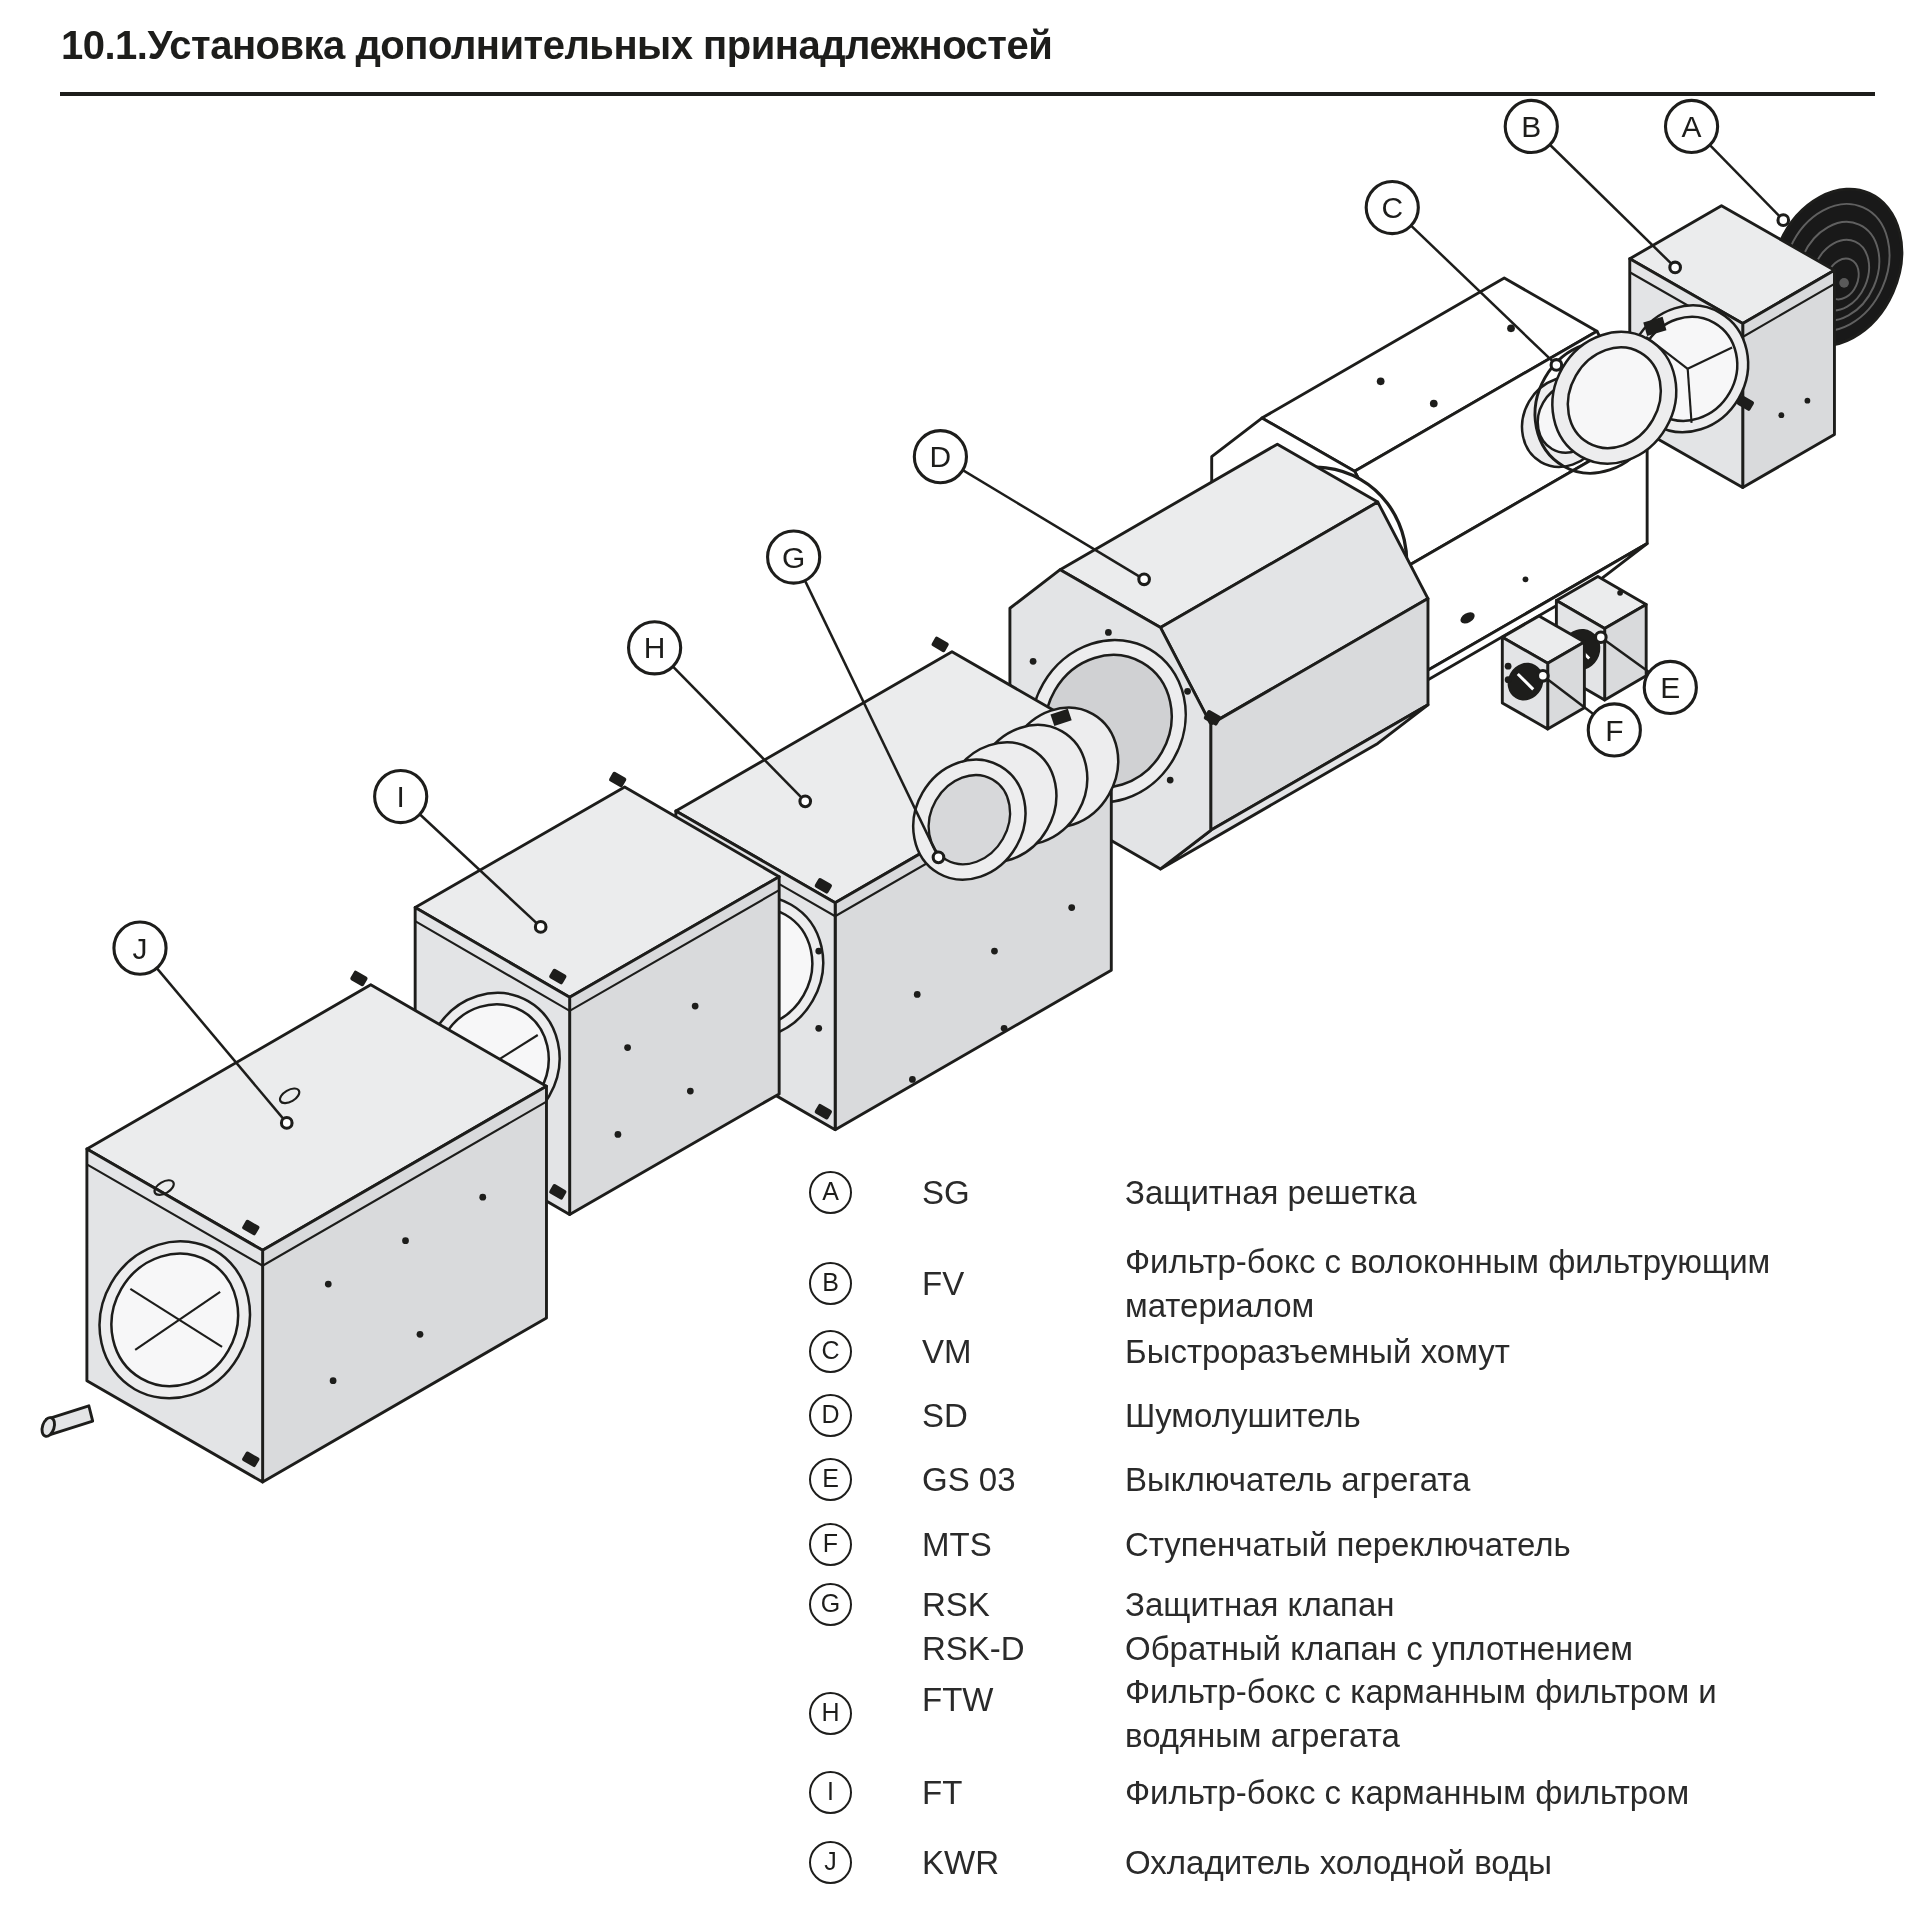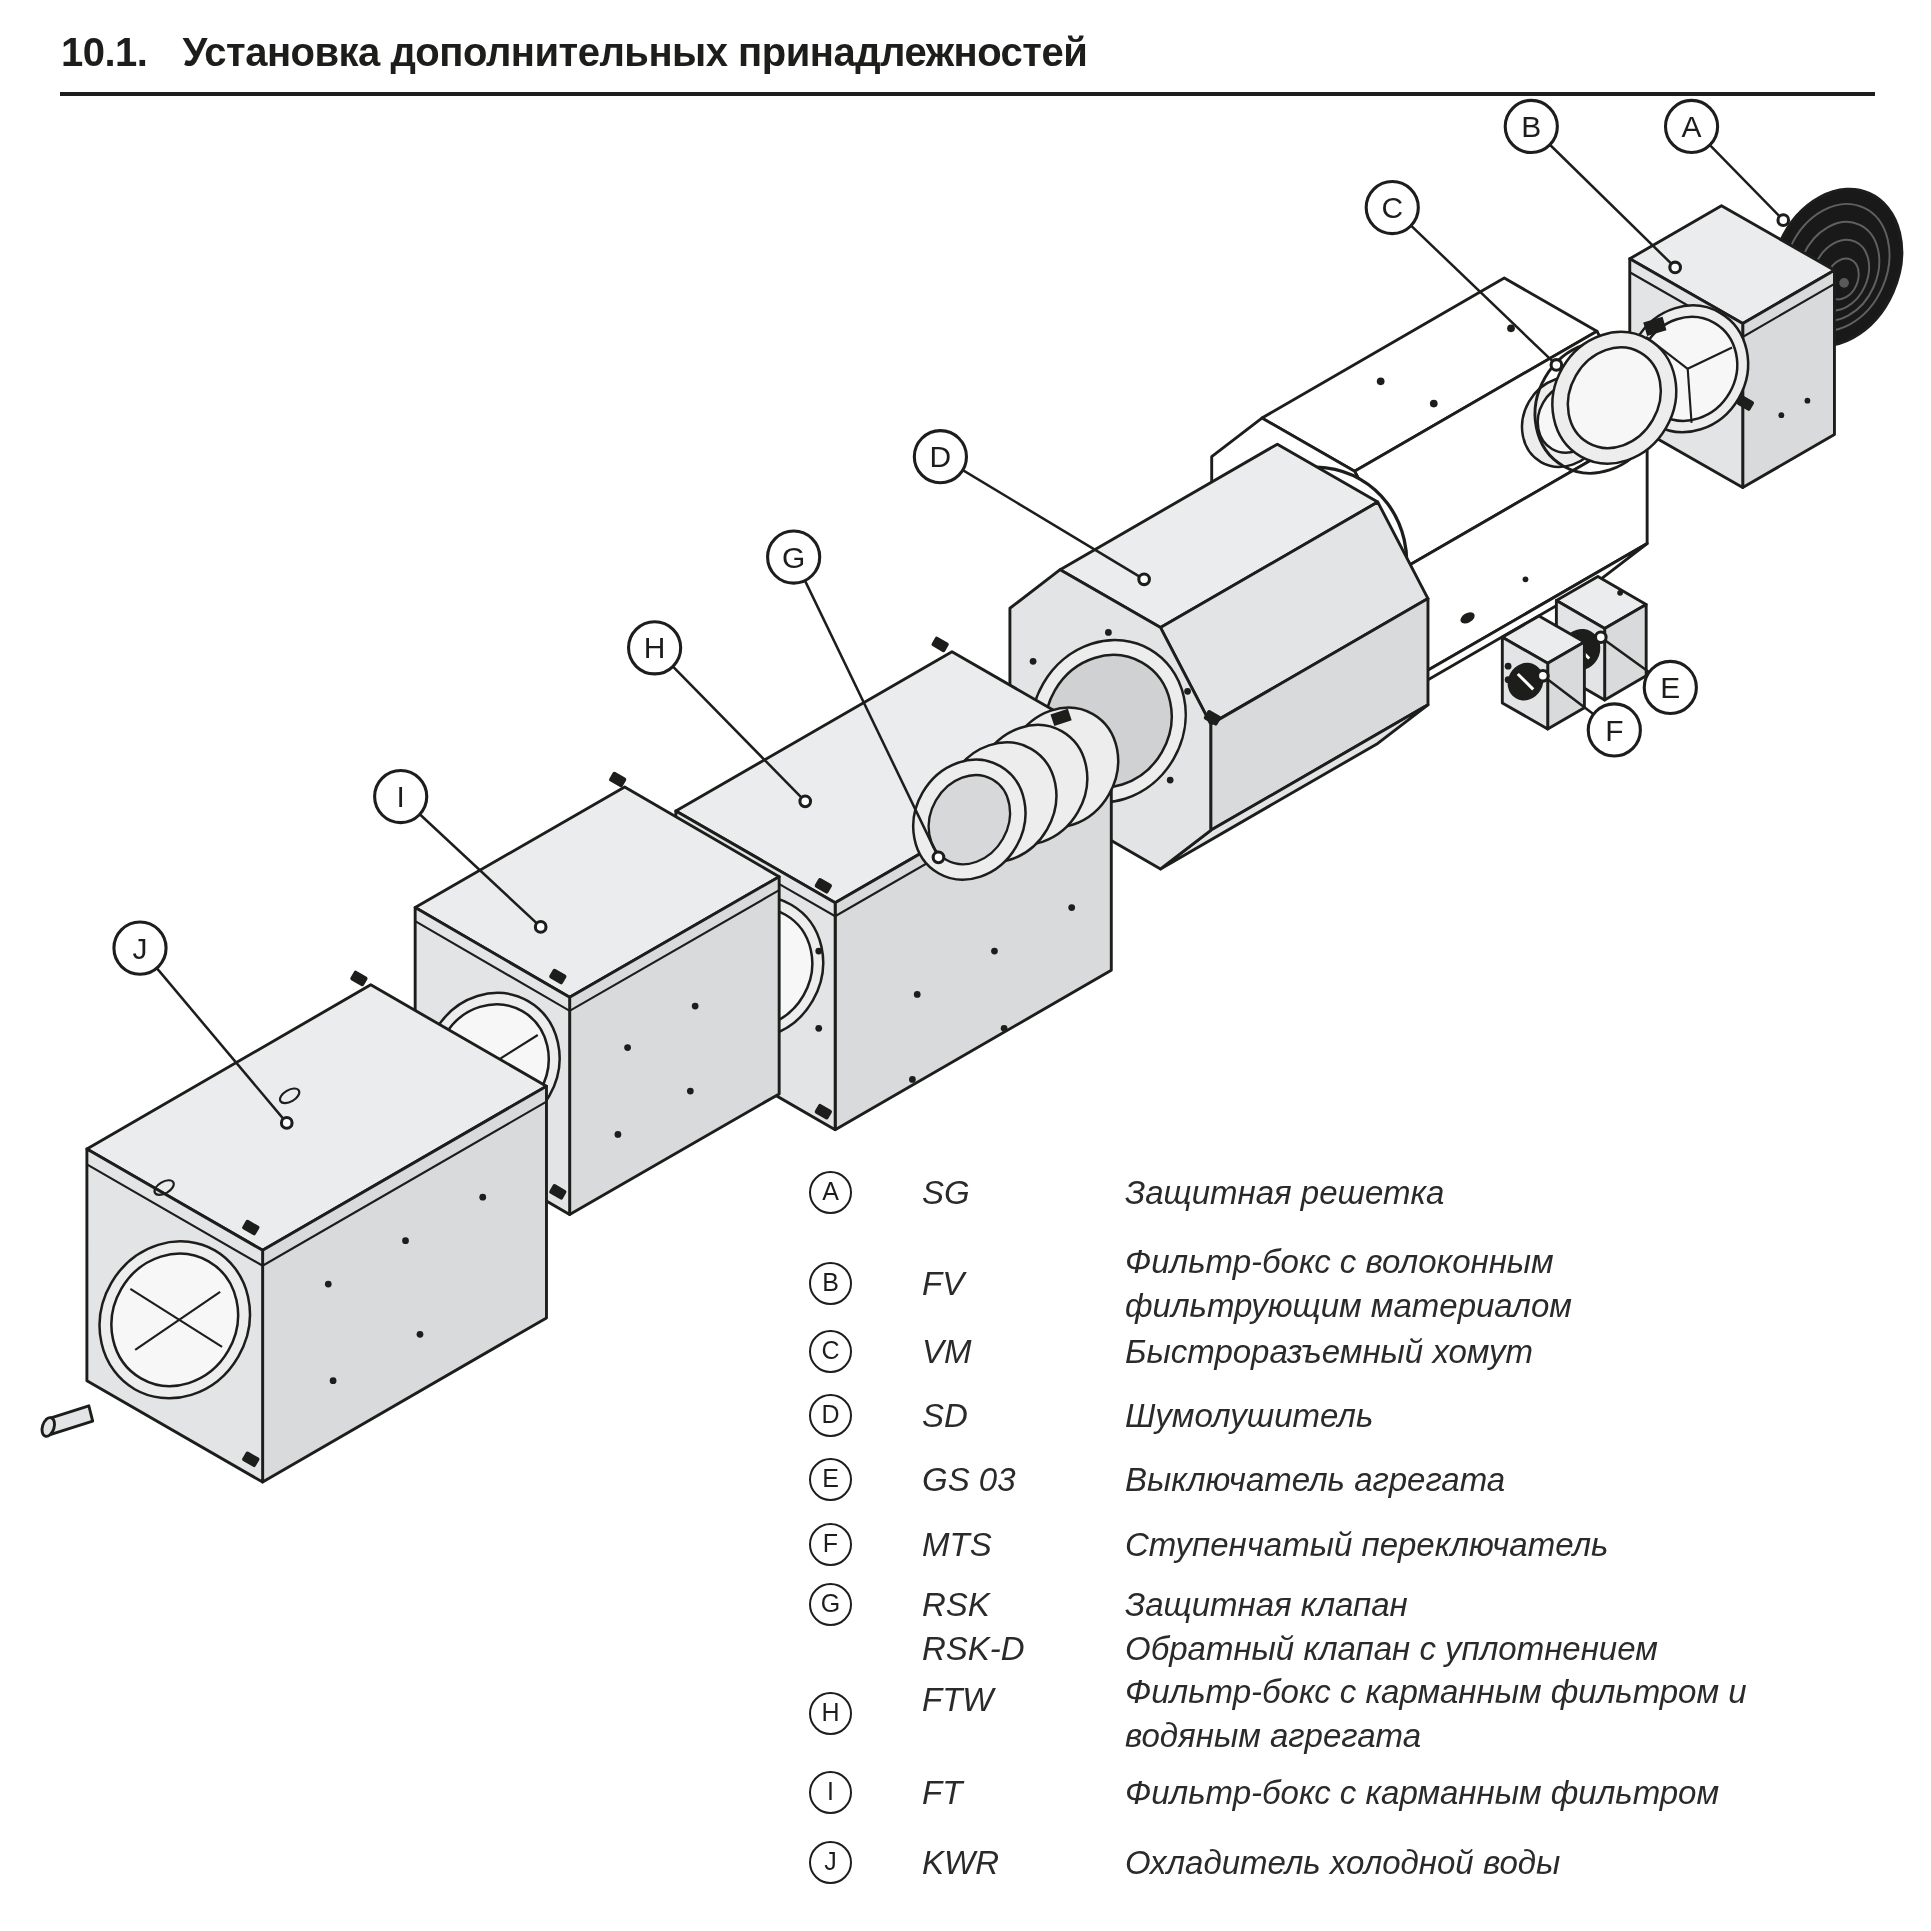--- a/index.html
+++ b/index.html
@@ -1,19 +1,19 @@
 <!DOCTYPE html>
 <html><head>
 <meta charset="utf-8">
 <style>
   html,body{margin:0;padding:0;background:#ffffff;}
   .page{position:relative;width:1931px;height:1931px;background:#fff;overflow:hidden;
         font-family:"Liberation Sans",sans-serif;color:#1d1d1b;}
-  .titlebar{position:absolute;left:61px;top:23px;display:flex;gap:35px;
-            font-size:40px;font-weight:700;letter-spacing:-0.5px;color:#1d1d1b;margin-top:7px;}
+  .titlebar{position:absolute;left:61px;top:23px;display:flex;
+            font-size:40px;font-weight:700;letter-spacing:-0.5px;color:#1d1d1b;}
   .rule{position:absolute;left:60px;top:92px;width:1815px;height:3.9px;background:#1d1d1b;}
   .diagram{position:absolute;left:0;top:0;width:1931px;height:1931px;}
 
   
   .f  {fill:#e3e4e6;stroke:#1d1d1b;stroke-width:3;stroke-linejoin:round;}
   .ft {fill:#ebeced;stroke:#1d1d1b;stroke-width:3;stroke-linejoin:round;}
   .fr {fill:#d9dadc;stroke:#1d1d1b;stroke-width:3;stroke-linejoin:round;}
   .fw {fill:#ffffff;stroke:#1d1d1b;stroke-width:3;stroke-linejoin:round;}
   .hole{fill:#f7f7f8;stroke:#1d1d1b;stroke-width:2.6;}
   .ring{fill:#ededee;stroke:#1d1d1b;stroke-width:2.6;}
@@ -25,21 +25,21 @@
                 text-anchor:middle;}
 
   
   .legend{position:absolute;left:0;top:0;width:1931px;height:1931px;pointer-events:none;}
   .lrow{position:absolute;left:809px;display:flex;align-items:flex-start;
         font-size:33px;line-height:44px;color:#2a2a2a;}
   .lcirc{flex:0 0 43px;width:43px;height:43px;border:2.9px solid #1d1d1b;border-radius:50%;
          box-sizing:border-box;text-align:center;font-size:25px;line-height:37px;color:#1d1d1b;}
   .lcode{width:203px;margin-left:70px;flex:0 0 203px;}
   .ldesc{width:657px;flex:0 0 657px;}
-  .lcode span,.ldesc span{display:block;font-style:italic;}
+  .lcode span,.ldesc span{display:block;}
 </style>
 </head>
 <body>
 
 <div class="page">
 
   <div class="titlebar">
     <span>10.1.</span>
     <span>Установка дополнительных принадлежностей</span>
   </div>

